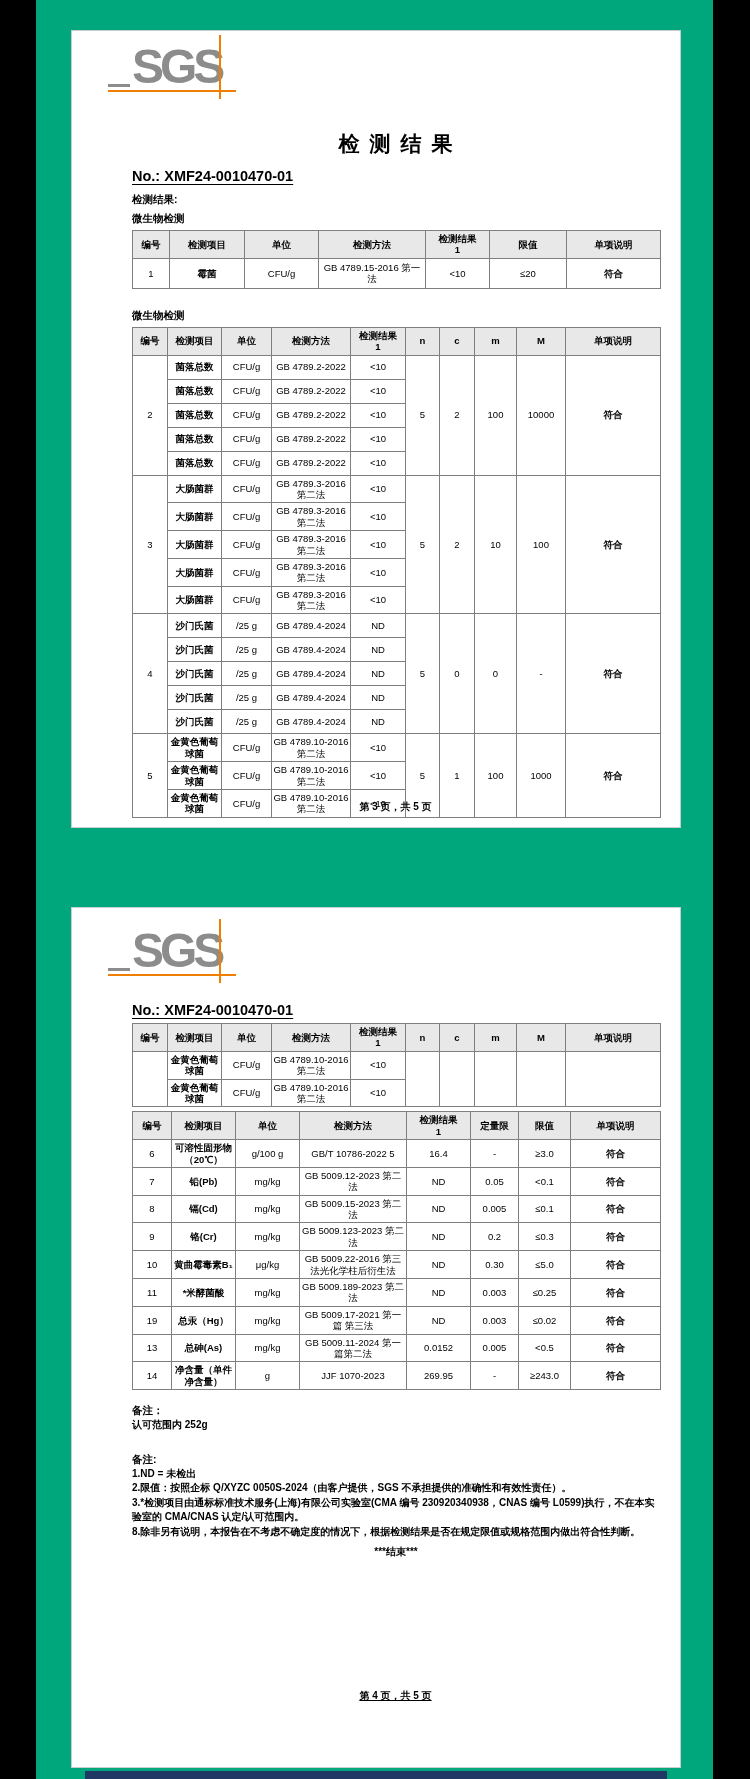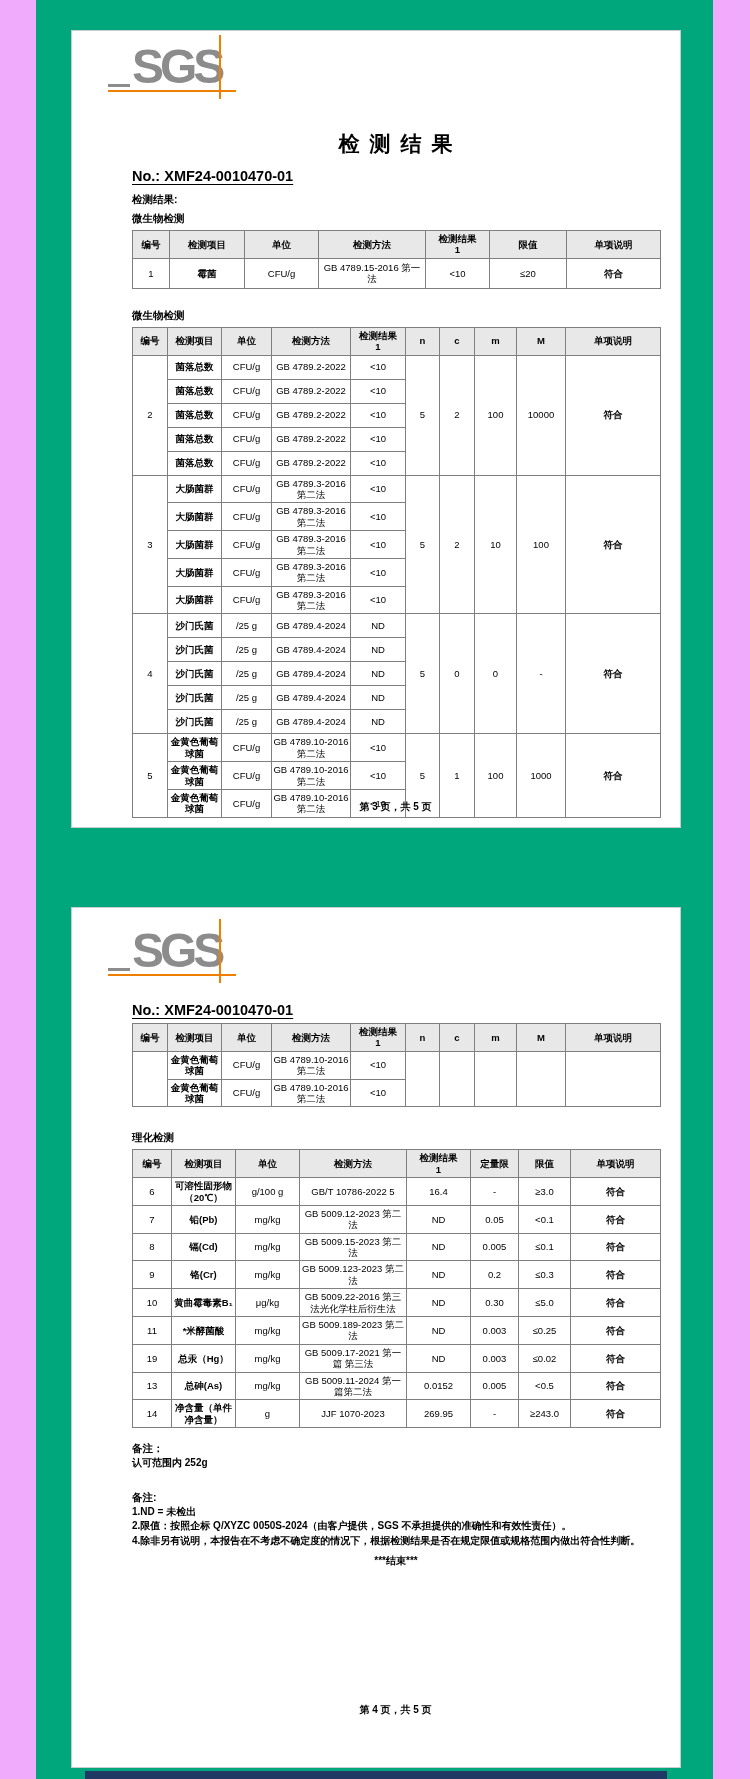--- a/index.html
+++ b/index.html
@@ -1,19 +1,19 @@
 <!DOCTYPE html>
 <html><head>
 <meta charset="utf-8">
 <style>
   * { margin:0; padding:0; box-sizing:border-box; }
   html,body { background:#ffffff; }
   body { font-family:"Liberation Sans", sans-serif; color:#000; }
 
-  .canvas { position:relative; width:750px; height:1779px; background:#f0abfc; overflow:hidden; }
+  .canvas { position:relative; width:750px; height:1779px; background:#000000; overflow:hidden; }
   .teal-frame { position:absolute; left:36px; top:0; width:677px; height:1779px; background:#00A77D; }
 
   .page { position:absolute; left:71px; width:610px; background:#fff;
           border:1px solid #c6ced3; padding:0 21px 0 60px; }
   .page1 { top:30px; height:798px; }
   .page2 { top:907px; height:861px; }
 
   
   .logo { position:relative; width:112px; height:60px; }
   .page1 .logo { margin-top:13px; }
@@ -48,21 +48,21 @@
   .page2 .t2 { margin-top:5px; }
 
   .remark1 { margin-top:14px; }
   .remark2 { margin-top:20px; }
   .note-line { font-size:10px; font-weight:bold; line-height:1.45; width:528px; }
   .endmark { width:528px; text-align:center; margin-top:6px; font-size:10px; font-weight:bold; }
 
   .pfooter { position:absolute; left:60px; right:21px; text-align:center;
              font-size:10px; font-weight:bold; }
   .page1 .pfooter { bottom:13px; }
-  .page2 .pfooter { bottom:50px; }
+  .page2 .pfooter { bottom:64px;text-decoration:underline; }
 
   .navy-bar { position:absolute; left:85px; top:1771px; width:582px; height:8px; background:#1F3864; }
 </style>
 </head>
 <body>
 
 <div class="canvas">
   <div class="teal-frame"></div>
 
   <section class="page page1">
@@ -339,21 +339,20 @@
         </tr>
         <tr>
           <td class="cjk">金黄色葡萄球菌</td>
           <td>CFU/g</td>
           <td>GB 4789.10-2016 第二法</td>
           <td>&lt;10</td>
         </tr>
       </tbody>
     </table>
 
-    <div class="sec sec-physico">理化检测</div>
 
     <table class="tbl t3">
       <colgroup>
           <col style="width:39px">
           <col style="width:64px">
           <col style="width:64px">
           <col style="width:107px">
           <col style="width:64px">
           <col style="width:48px">
           <col style="width:52px">
@@ -468,21 +467,22 @@
 
     <div class="remark1">
       <div class="sec">备注：</div>
       <div class="note-line">认可范围内 252g</div>
     </div>
 
     <div class="remark2">
       <div class="sec">备注:</div>
       <div class="note-line">1.ND = 未检出</div>
       <div class="note-line">2.限值：按照企标 Q/XYZC 0050S-2024（由客户提供，SGS 不承担提供的准确性和有效性责任）。</div>
-      <div class="note-line">4.除非另有说明，本报告在不考虑不确定度的情况下，根据检测结果是否在规定限值或规格范围内做出符合性判断。</div>
+      <div class="note-line">3.*检测项目由通标标准技术服务(上海)有限公司实验室(CMA 编号 230920340938，CNAS 编号 L0599)执行，不在本实验室的 CMA/CNAS 认定/认可范围内。</div>
+      <div class="note-line">8.除非另有说明，本报告在不考虑不确定度的情况下，根据检测结果是否在规定限值或规格范围内做出符合性判断。</div>
     </div>
 
     <div class="endmark">***结束***</div>
 
     <div class="pfooter">第 4 页，共 5 页</div>
   </section>
 
   <div class="navy-bar"></div>
 </div>
 

